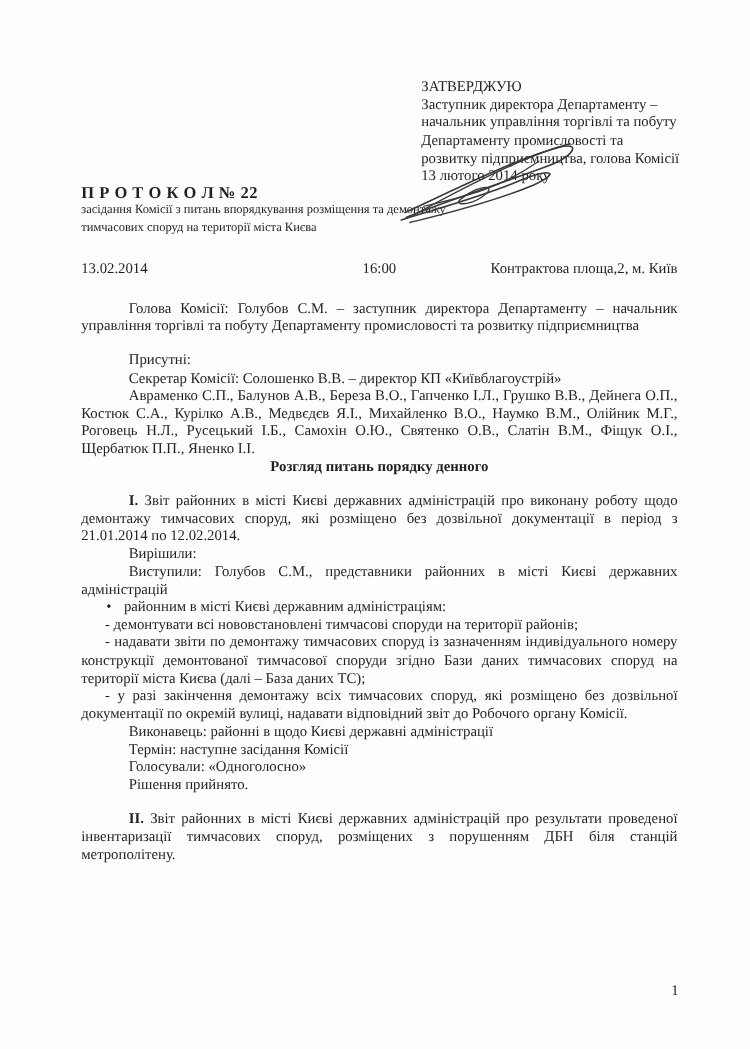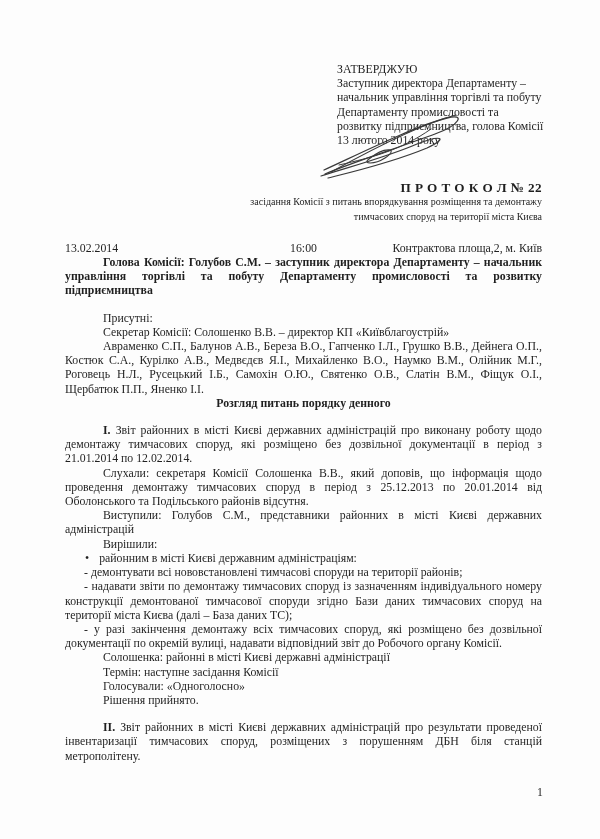--- a/index.html
+++ b/index.html
@@ -23,31 +23,31 @@
   .approval { margin-left:272px; width:222px; position:relative; text-align:left; }
   .approval .line { white-space:nowrap; }
   .sig-row { white-space:nowrap; margin-top:2px; }
   .sig-line {
     display:inline-block; width:106px; height:10px;
     border-bottom:1.1px solid #2c2c2c; margin-right:6px;
   }
   .sig-svg { position:absolute; left:-18px; top:44px; pointer-events:none; }
 
   
-  .title-block { text-align:right; margin-top:34px; }
+  .title-block { text-align:left; }
   .protocol { font-weight:bold; font-size:13.2px; letter-spacing:.4px; }
   .subtitle { font-size:10px; }
 
   
   .meeting-row { display:grid; grid-template-columns:1fr auto 1fr; margin-top:17px; }
   .meeting-row .m-date { justify-self:start; }
   .meeting-row .m-time { justify-self:center; }
   .meeting-row .m-loc  { justify-self:end; }
 
-  .chair { margin-top:0;font-weight:bold; }
+  .chair { margin-top:18px; }
   .attendees-label { margin-top:13px; }
   .agenda-heading { text-align:center; font-weight:bold; }
   .item-title { margin-top:13px; }
   .lead { font-weight:bold; }
   .lead::after { content:" "; }
 
   .bullet-par { padding-left:20px; text-indent:0; }
   .bullet-marker { margin-right:10px; }
 
   .page-number { position:absolute; top:785px; right:57px; }
@@ -89,28 +89,27 @@
 
   <p class="ind chair">Голова Комісії: Голубов С.М. – заступник директора Департаменту – начальник управління торгівлі та побуту Департаменту промисловості та розвитку підприємництва</p>
   <p class="ind attendees-label">Присутні:</p>
 
   <p class="ind">Секретар Комісії: Солошенко В.В. – директор КП «Київблагоустрій»</p>
   <p class="ind">Авраменко С.П., Балунов А.В., Береза В.О., Гапченко І.Л., Грушко В.В., Дейнега О.П., Костюк С.А., Курілко А.В., Медвєдєв Я.І., Михайленко В.О., Наумко В.М., Олійник М.Г., Роговець Н.Л., Русецький І.Б., Самохін О.Ю., Святенко О.В., Слатін В.М., Фіщук О.І., Щербатюк П.П., Яненко І.І.</p>
 
   <p class="agenda-heading">Розгляд питань порядку денного</p>
 
   <p class="ind item-title"><span class="lead">І.</span><span>Звіт районних в місті Києві державних адміністрацій про виконану роботу щодо демонтажу тимчасових споруд, які розміщено без дозвільної документації в період з 21.01.2014 по 12.02.2014.</span></p>
-  <p class="ind">Слухали: секретаря Комісії Солошенка В.В., який доповів, що інформація щодо проведення демонтажу тимчасових споруд в період з 25.12.2013 по 20.01.2014 від Оболонського та Подільського районів відсутня.</p>
+  <p class="ind">Вирішили:</p>
   <p class="ind">Виступили: Голубов С.М., представники районних в місті Києві державних адміністрацій</p>
-  <p class="ind">Вирішили:</p>
   <p class="bullet-par"><span class="bullet-marker">•</span><span>районним в місті Києві державним адміністраціям:</span></p>
   <p class="dash-par">-  демонтувати всі нововстановлені тимчасові споруди на території районів;</p>
   <p class="dash-par">-  надавати звіти по демонтажу тимчасових споруд із зазначенням індивідуального номеру конструкції демонтованої тимчасової споруди згідно Бази даних тимчасових споруд на території міста Києва (далі – База даних ТС);</p>
   <p class="dash-par">-  у разі закінчення демонтажу всіх тимчасових споруд, які розміщено без дозвільної документації по окремій вулиці, надавати відповідний звіт до Робочого органу Комісії.</p>
-  <p class="ind">Солошенка: районні в місті Києві державні адміністрації</p>
+  <p class="ind">Виконавець: районні в щодо Києві державні адміністрації</p>
   <p class="ind">Термін: наступне засідання Комісії</p>
   <p class="ind">Голосували: «Одноголосно»</p>
   <p class="ind">Рішення прийнято.</p>
 
   <p class="ind item-title"><span class="lead">ІІ.</span><span>Звіт районних в місті Києві державних адміністрацій про результати проведеної інвентаризації тимчасових споруд, розміщених з порушенням ДБН біля станцій метрополітену.</span></p>
 
   <div class="page-number">1</div>
 
 </div>
 

